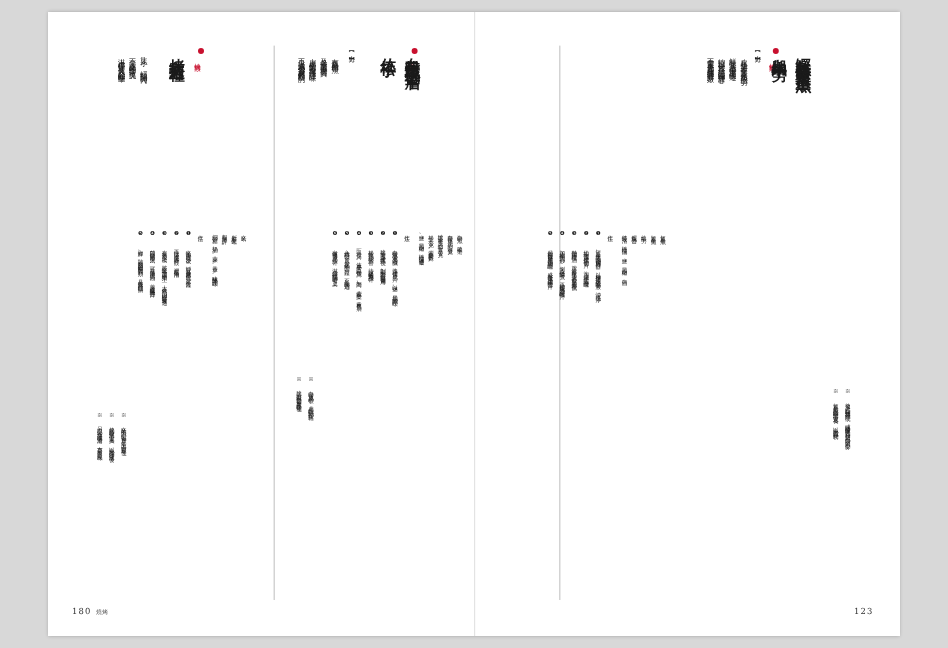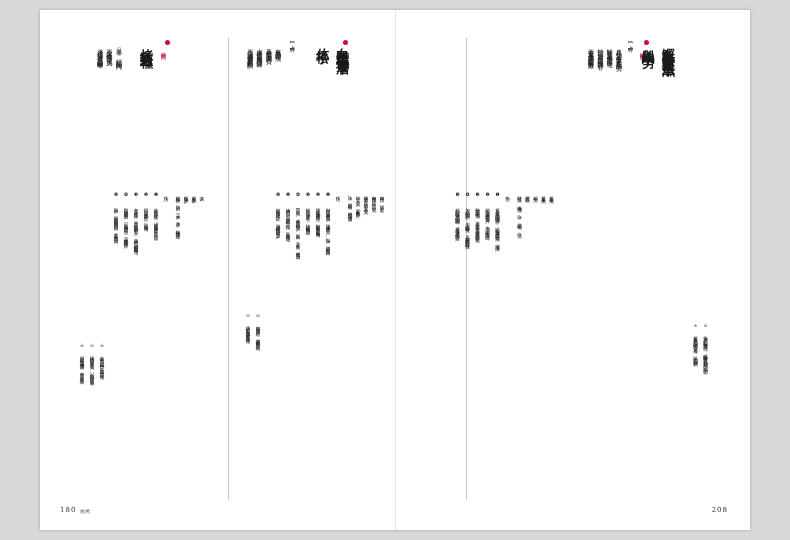--- a/index.html
+++ b/index.html
@@ -109,21 +109,21 @@
     <div class="vcol tiny" style="right:240px;top:182px;height:24px;">作法</div>
     <div class="vcol tiny" style="right:250px;top:182px;height:150px;">❶ 短爪章魚去除內臟與口器，以粗鹽搓洗去除黏液，沖水洗淨。</div>
     <div class="vcol tiny" style="right:260px;top:182px;height:140px;">❷ 幼牛勞洗淨後斜切薄片，泡入清水中去除澀味。</div>
     <div class="vcol tiny" style="right:270px;top:182px;height:150px;">❸ 熱鍋下橄欖油，放入短爪章魚大火香煎至表面微焦。</div>
     <div class="vcol tiny" style="right:280px;top:182px;height:160px;">❹ 加入幼牛勞同炒，倒入白酒略煮，再加鰹魚醬調味收汁。</div>
     <div class="vcol tiny" style="right:290px;top:182px;height:150px;">❺ 起鍋前以鹽與黑胡椒調味，盛盤後淋上鍋中醬汁。</div>
 
     <div class="vcol tiny" style="right:42px;top:310px;height:170px;">※ 後加入二點鹽無雜部或、或鹽酸鹽之熟和切或小口切的小蒜；</div>
     <div class="vcol tiny" style="right:52px;top:310px;height:150px;">※ 短爪章魚煎製時間不宜過長，以免肉質變韌。</div>
 
-    <div class="folio" style="right:22px;bottom:16px;">208</div>
+    <div class="folio" style="right:22px;bottom:16px;">123</div>
 
     <div class="marker-dot" style="left:303px;top:30px;"></div>
     <div class="sect-marker" style="left:299px;top:38px;">燒烤類</div>
 
     <div class="vcol title" style="left:272px;top:28px;height:190px;">白帶魚稜子蟹千層
 佐松子</div>
 
     <div class="vcol small" style="left:248px;top:30px;height:40px;">【上野】</div>
 
     <div class="vcol body" style="left:206px;top:34px;height:150px;">有風格的白帶魚

